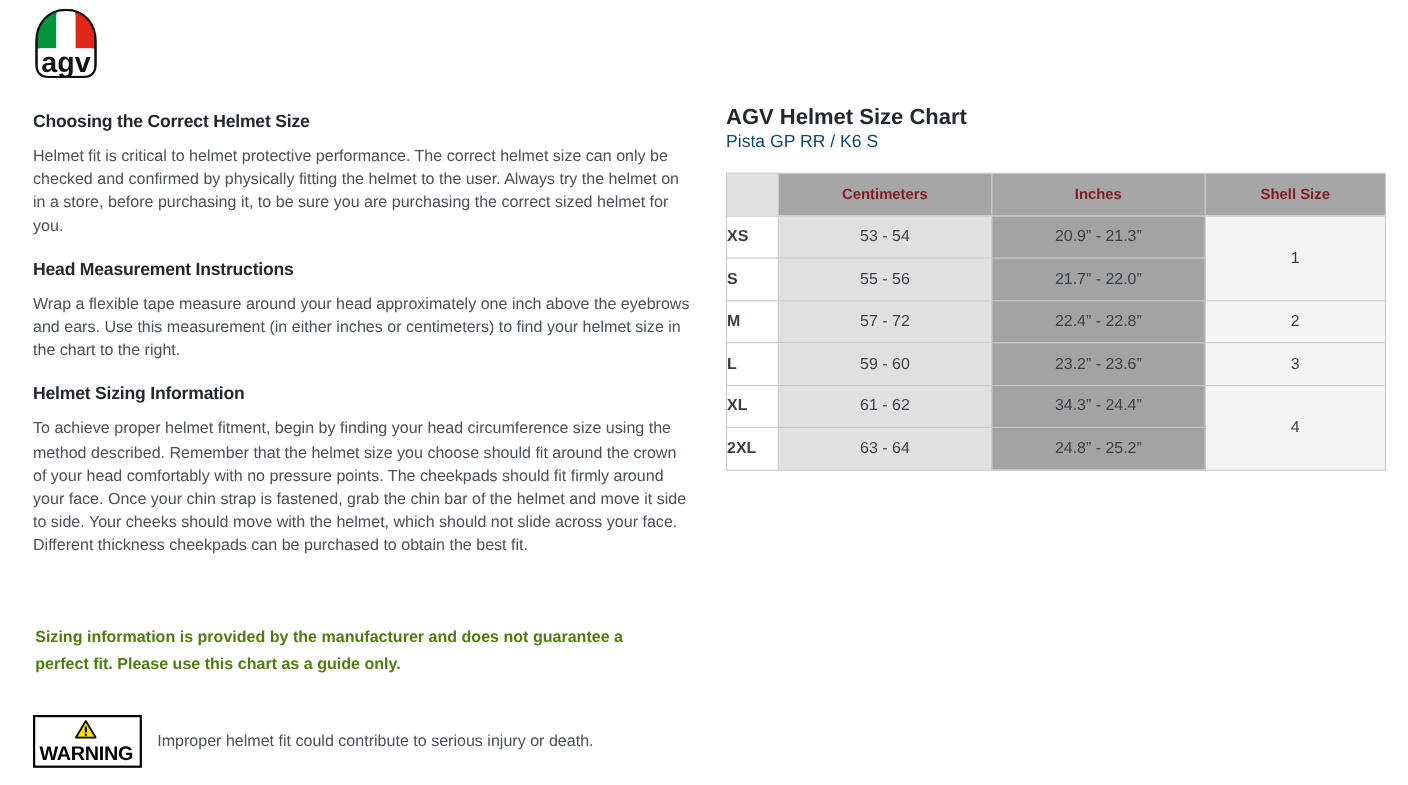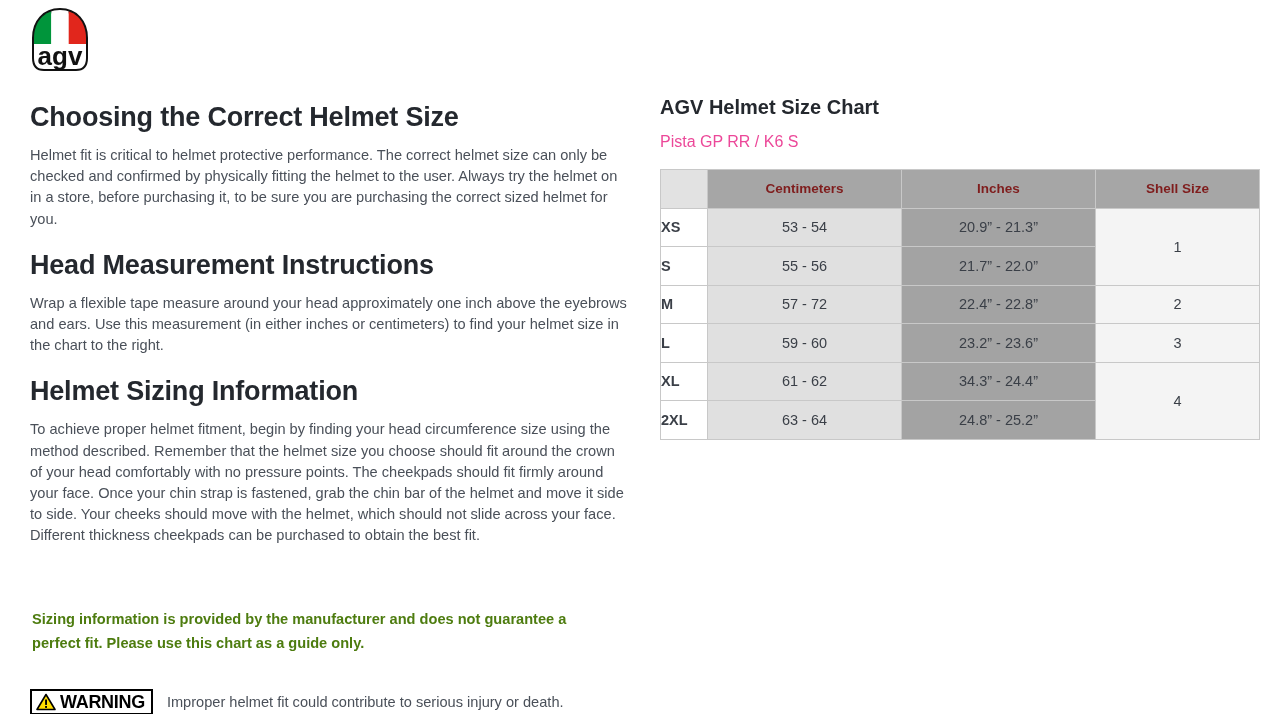--- a/index.html
+++ b/index.html
@@ -40,21 +40,21 @@
     width: 600px;
   }
   .col-right {
     position: absolute;
     left: 660px;
     top: 0;
     width: 600px;
   }
 
   h2.section-title {
-    font-size: 27px;
+    font-size: 16px;
     font-weight: bold;
     color: #24282e;
     margin: 0 0 12px 0;
     letter-spacing: -0.2px;
   }
   .block { margin-bottom: 20px; }
   .block.first { margin-top: 6px; }
 
   p.body-text {
     font-size: 14.6px;
@@ -79,45 +79,46 @@
     gap: 14px;
   }
   .warning-badge {
     display: inline-flex;
     align-items: center;
     gap: 4px;
     border: 2px solid #000000;
     background: #ffffff;
     padding: 2px 6px 2px 4px;
     box-shadow: 0 0 0 1px #ffffff inset;
+    flex-direction: column;
   }
   .warning-badge .tri { display: block; }
   .warning-badge .wlabel {
     font-size: 18px;
     font-weight: bold;
     letter-spacing: -0.3px;
     color: #000000;
     line-height: 18px;
   }
   .warning-text {
     font-size: 14.6px;
     color: #4a5059;
     line-height: 20px;
   }
 
   
   h2.chart-title {
     font-size: 20px;
     font-weight: bold;
     color: #24282e;
-    margin: 0 0 14px 0;
+    margin: 0 0 2px 0;
   }
   .chart-subtitle {
     font-size: 16px;
-    color: #ec4899;
+    color: #0c4a6e;
     margin: 0 0 18px 0;
     font-weight: normal;
   }
 
   
   table.size-table {
     border-collapse: collapse;
     width: 597px;
     table-layout: fixed;
     font-size: 14px;

